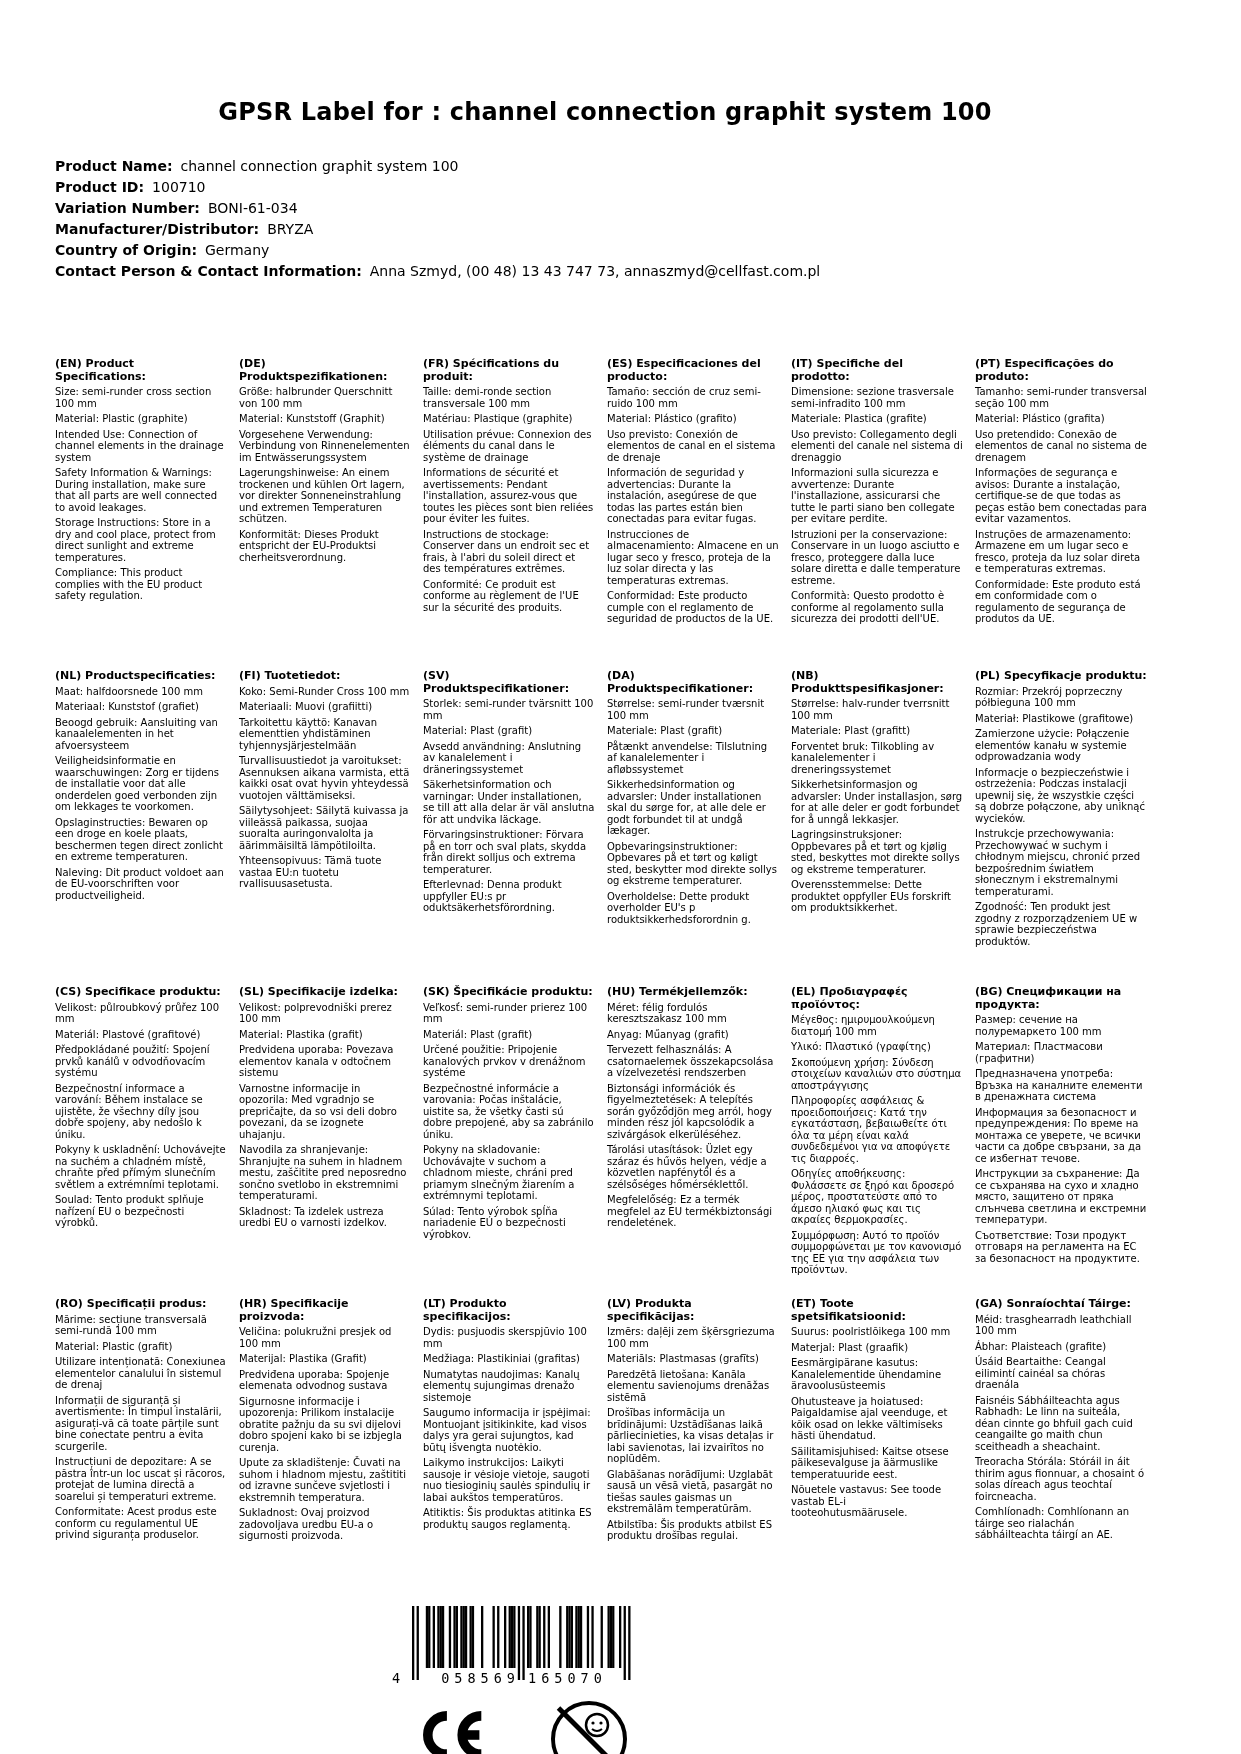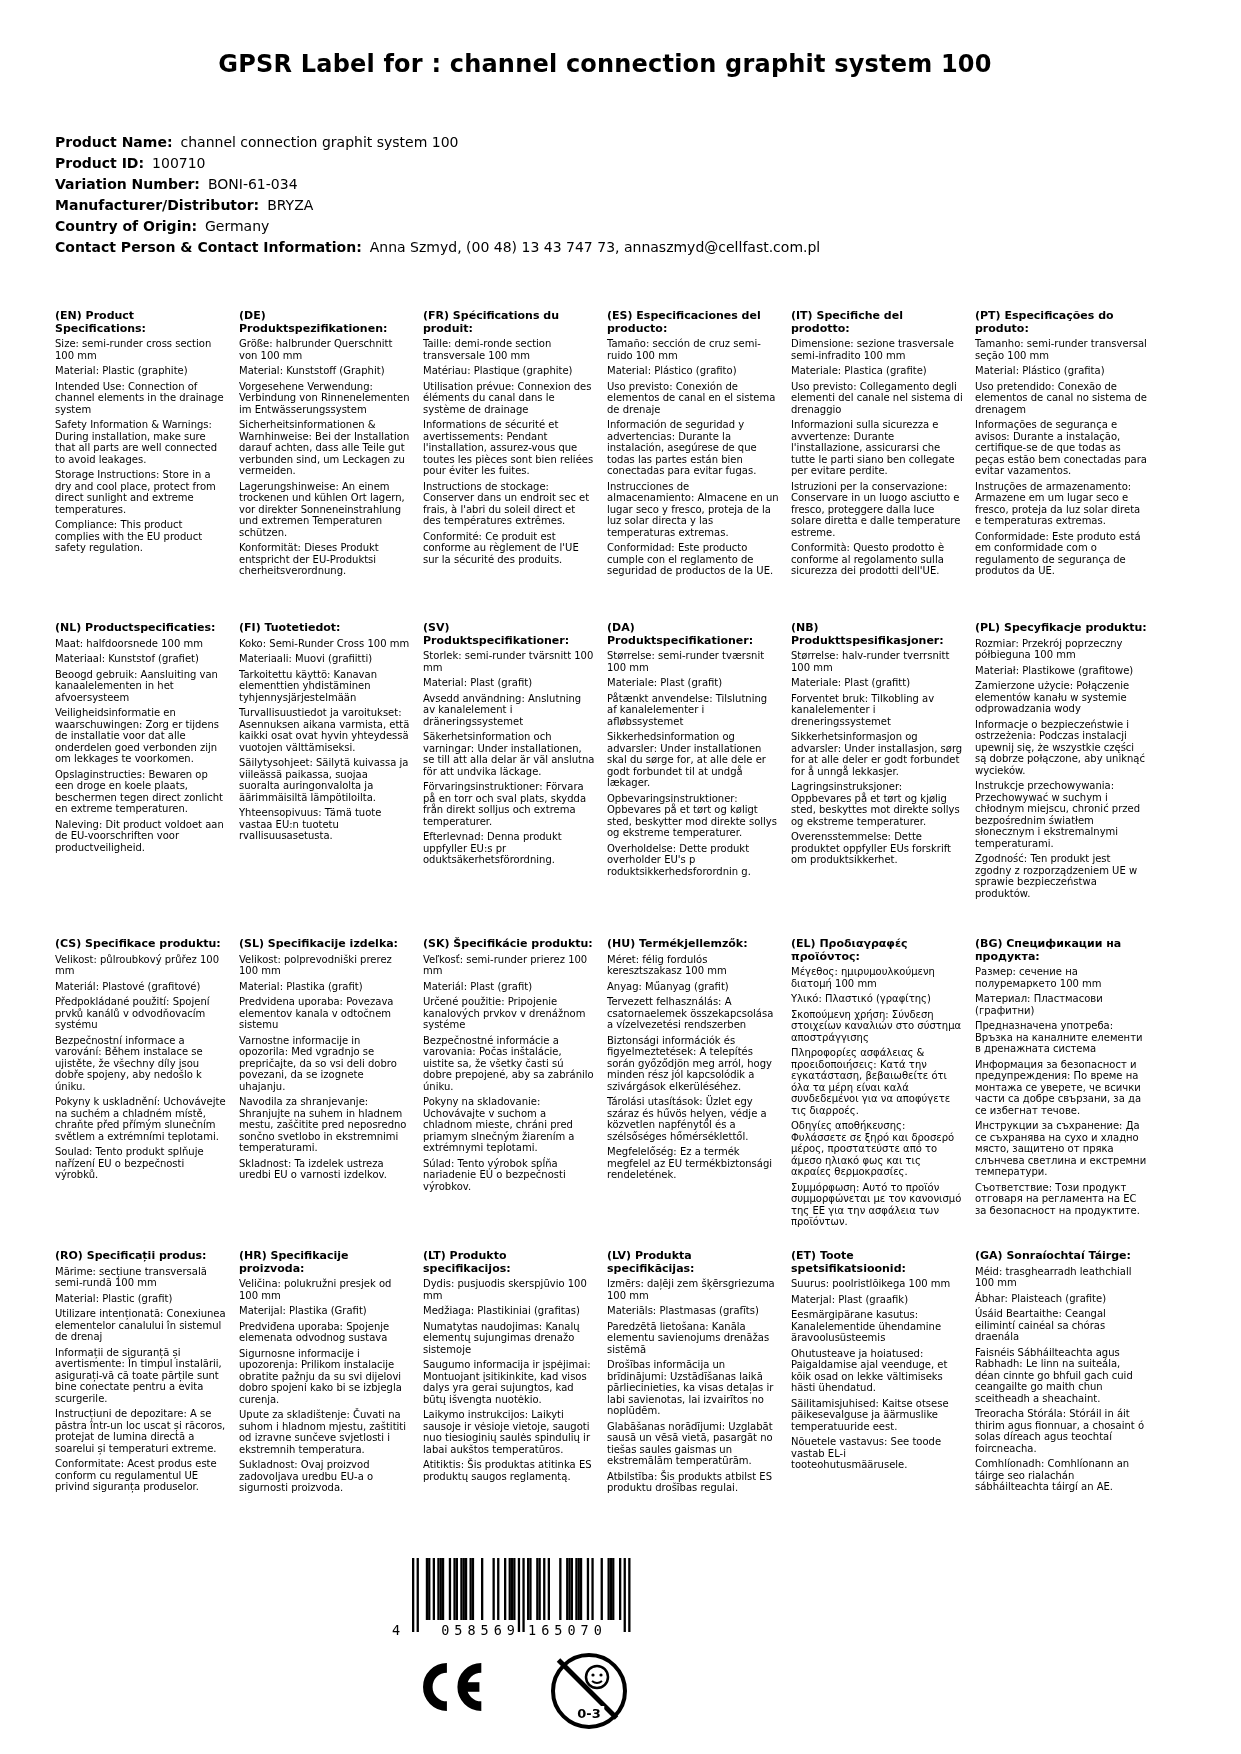--- a/index.html
+++ b/index.html
@@ -1,20 +1,20 @@
 <!DOCTYPE html>
 <html><head>
 <meta charset="utf-8">
 <style>
   html,body{margin:0;padding:0;background:#ffffff;}
   body{width:1241px;height:1754px;position:relative;font-family:"DejaVu Sans",sans-serif;color:#000;}
-  .page{position:absolute;inset:0;background:#fff;}
+  .page{position:absolute;inset:0;background:#fff;margin-top:48px;}
   .doc-title{position:absolute;top:50px;left:55px;width:1100px;text-align:center;
     font-size:24px;font-weight:bold;letter-spacing:.2px;}
-  .product-info{position:absolute;top:132px;left:55px;width:1140px;font-size:14px;line-height:21px;}
+  .product-info{position:absolute;top:108px;left:55px;width:1140px;font-size:14px;line-height:21px;}
   .pi-row{white-space:nowrap;}
   .pi-label{font-weight:bold;padding-right:8px;}
   .spec-grid{position:absolute;top:310px;left:55px;display:grid;
     grid-template-columns:repeat(6,172px);column-gap:12px;
     grid-template-rows:312px 316px 312px auto;}
   .spec-block{font-size:10px;line-height:11.5px;}
   .spec-heading{font-weight:bold;font-size:11px;line-height:12.5px;margin-bottom:3px;}
   .spec-para{margin:0 0 4px 0;}
   .barcode-wrap{position:absolute;left:412px;top:1558px;width:240px;height:100px;}
   .barcode-digits span{position:absolute;font-family:"DejaVu Sans Mono",monospace;font-size:13.5px;top:64px;}
@@ -53,21 +53,20 @@
         <p class="spec-para">Intended Use: Connection of channel elements in the drainage system</p>
         <p class="spec-para">Safety Information &amp; Warnings: During installation, make sure that all parts are well connected to avoid leakages.</p>
         <p class="spec-para">Storage Instructions: Store in a dry and cool place, protect from direct sunlight and extreme temperatures.</p>
         <p class="spec-para">Compliance: This product complies with the EU product safety regulation.</p>
       </div>
       <div class="spec-block">
         <div class="spec-heading">(DE) Produktspezifikationen:</div>
         <p class="spec-para">Größe: halbrunder Querschnitt von 100 mm</p>
         <p class="spec-para">Material: Kunststoff (Graphit)</p>
         <p class="spec-para">Vorgesehene Verwendung: Verbindung von Rinnenelementen im Entwässerungssystem</p>
-        <p class="spec-para">Sicherheitsinformationen &amp; Warnhinweise: Bei der Installation darauf achten, dass alle Teile gut verbunden sind, um Leckagen zu vermeiden.</p>
         <p class="spec-para">Lagerungshinweise: An einem trockenen und kühlen Ort lagern, vor direkter Sonneneinstrahlung und extremen Temperaturen schützen.</p>
         <p class="spec-para">Konformität: Dieses Produkt entspricht der EU-Produktsi cherheitsverordnung.</p>
       </div>
       <div class="spec-block">
         <div class="spec-heading">(FR) Spécifications du produit:</div>
         <p class="spec-para">Taille: demi-ronde section transversale 100 mm</p>
         <p class="spec-para">Matériau: Plastique (graphite)</p>
         <p class="spec-para">Utilisation prévue: Connexion des éléments du canal dans le système de drainage</p>
         <p class="spec-para">Informations de sécurité et avertissements: Pendant l'installation, assurez-vous que toutes les pièces sont bien reliées pour éviter les fuites.</p>
         <p class="spec-para">Instructions de stockage: Conserver dans un endroit sec et frais, à l'abri du soleil direct et des températures extrêmes.</p>

